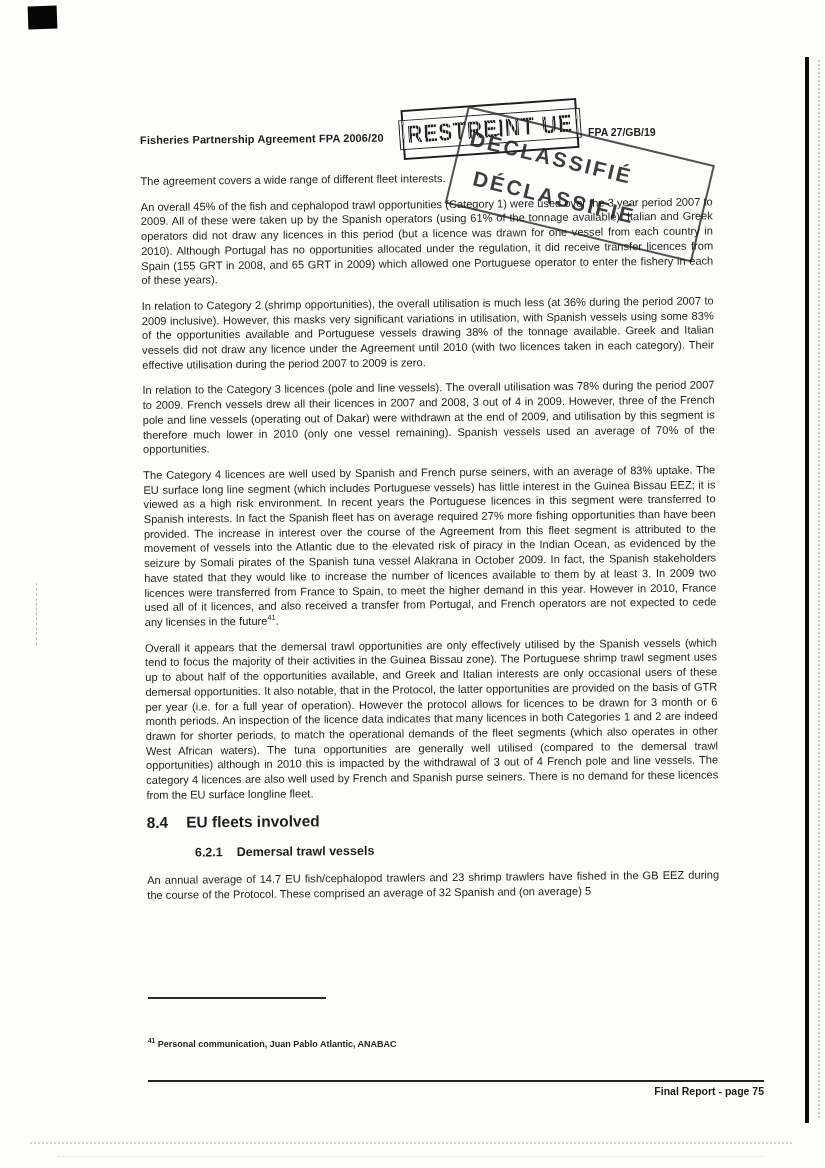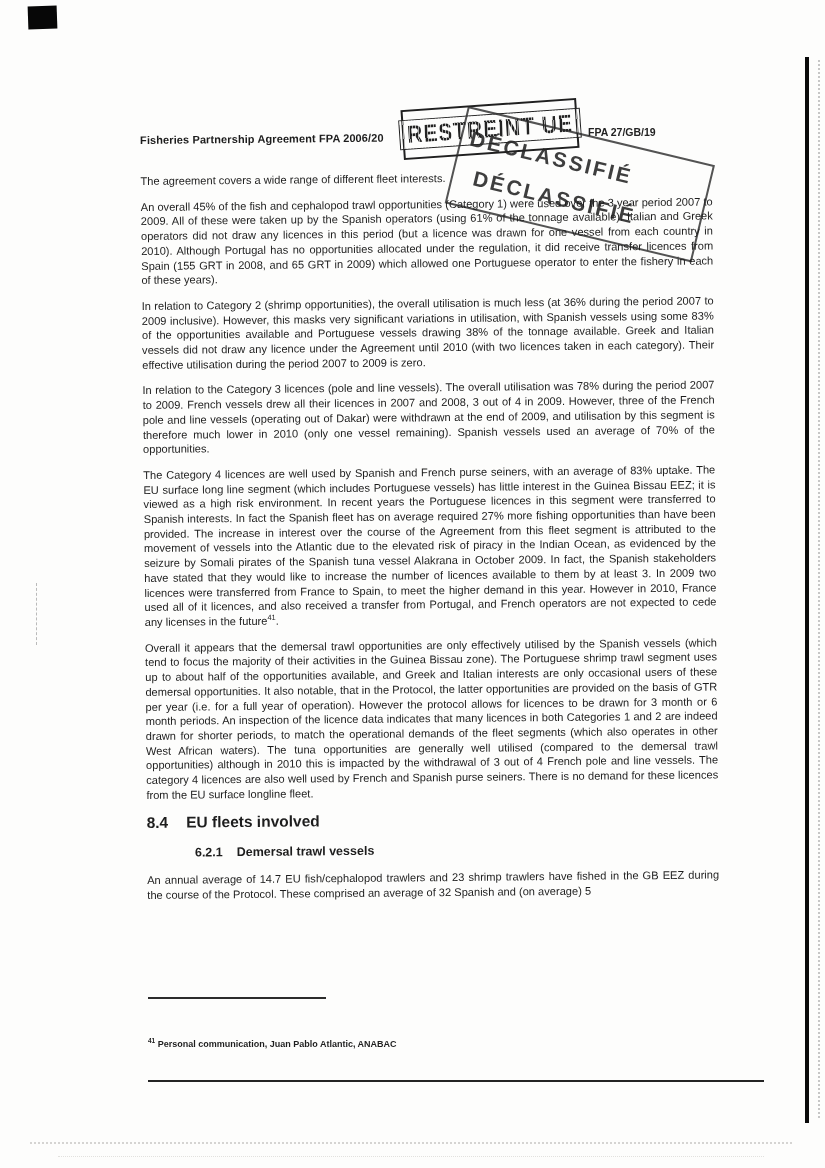--- a/index.html
+++ b/index.html
@@ -99,14 +99,15 @@
       <span>Demersal trawl vessels</span>
     </div>
 
     <p>An annual average of 14.7 EU fish/cephalopod trawlers and 23 shrimp trawlers have fished in the GB EEZ during the course of the Protocol. These comprised an average of 32 Spanish and (on average) 5</p>
   </div>
 
   <div class="footnote-rule"></div>
   <div class="footnote"><sup>41</sup> <span>Personal communication, Juan Pablo Atlantic, ANABAC</span></div>
 
   <div class="footer-rule"></div>
+  <div class="footer-text">Final Report - page 75</div>
 
 </div>
 
 </body></html>

